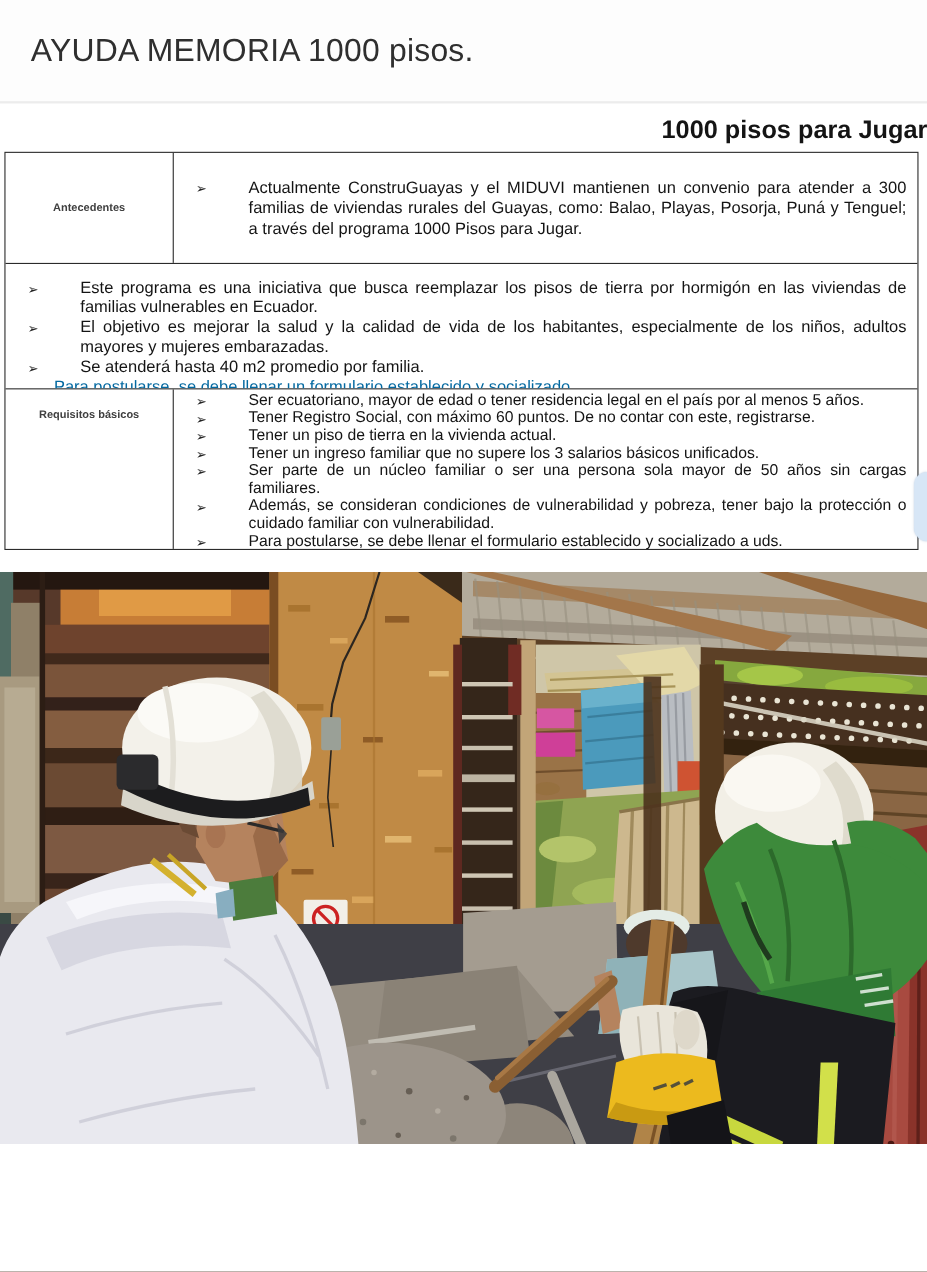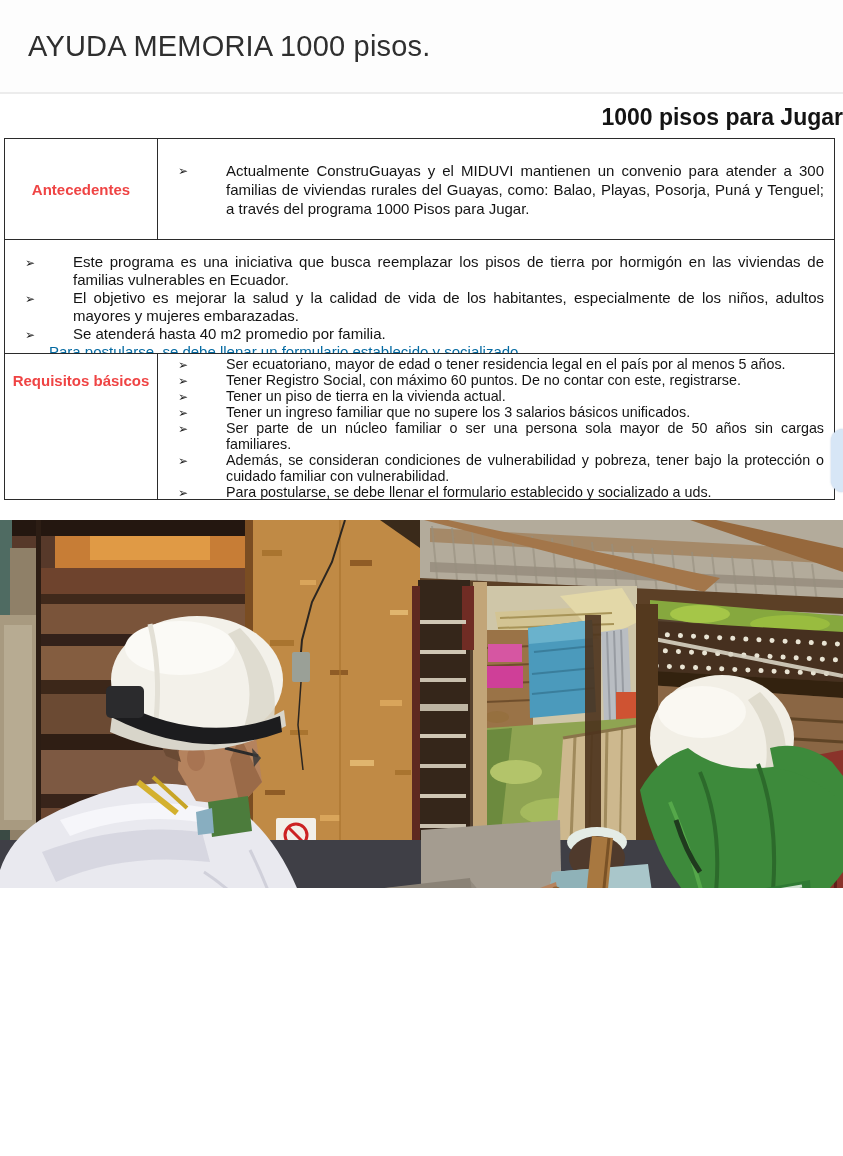--- a/index.html
+++ b/index.html
@@ -1,31 +1,31 @@
 <!DOCTYPE html>
 <html><head>
 <meta charset="utf-8">
 <style>
   html,body{margin:0;padding:0;background:#ffffff;}
-  .page{position:relative;width:843px;height:888px;background:#ffffff;overflow:hidden;
+  .page{position:relative;width:843px;height:1040px;background:#ffffff;overflow:hidden;
         font-family:"Liberation Sans","DejaVu Sans",sans-serif;color:#1c1c1c;}
   
   .hdr{position:absolute;left:0;top:0;width:843px;height:92px;background:#fdfdfd;
        border-bottom:2px solid #ececec;display:flex;align-items:center;}
   .hdr-title{font-size:29px;font-weight:400;color:#2f2f2f;padding-left:28px;letter-spacing:.2px;}
   
   .doc-heading{position:absolute;left:0;top:104px;width:843px;text-align:right;
        font-size:23px;font-weight:700;color:#141414;}
   
   .tbl{position:absolute;left:4px;top:138px;width:831px;border:1px solid #2b2b2b;
        box-sizing:border-box;background:#fff;}
   .trow{display:flex;box-sizing:border-box;border-top:1px solid #2b2b2b;}
   .trow:first-child{border-top:none;}
   .tlabel{width:153px;flex:0 0 153px;border-right:1px solid #2b2b2b;box-sizing:border-box;
-       display:flex;justify-content:center;font-weight:700;font-size:15px;color:#ef4444;}
+       display:flex;justify-content:center;font-weight:700;font-size:10px;color:#404040;}
   .tlabel.center{align-items:center;}
   .tlabel.top{align-items:flex-start;padding-top:18px;}
   .tcell{flex:1;box-sizing:border-box;padding:0 10px 0 20px;overflow:hidden;}
   .row-antecedentes{height:100px;}
   .row-antecedentes .tcell{display:flex;flex-direction:column;justify-content:center;}
   .row-detalles{height:114px;}
   .row-detalles .tcell{padding-top:13px;}
   .row-requisitos{height:146px;}
   .row-requisitos .tcell{padding-top:2px;}
   .bullet-item{display:flex;font-size:15px;line-height:19px;color:#141414;}

